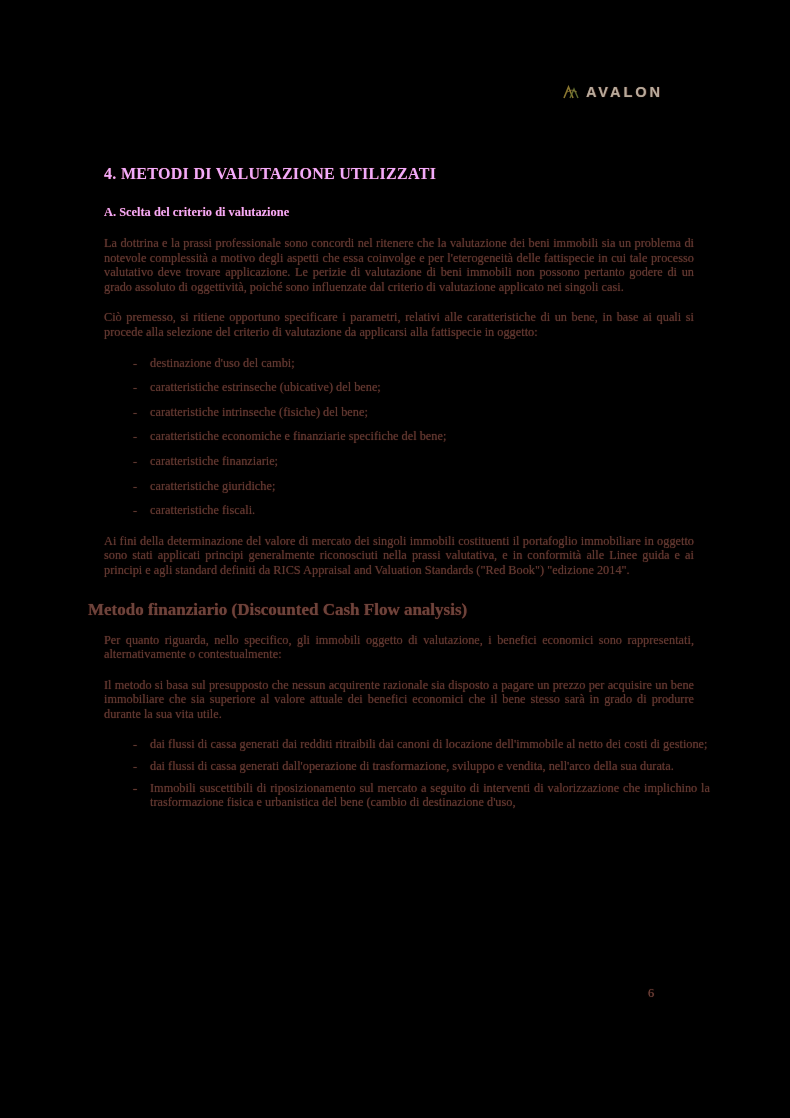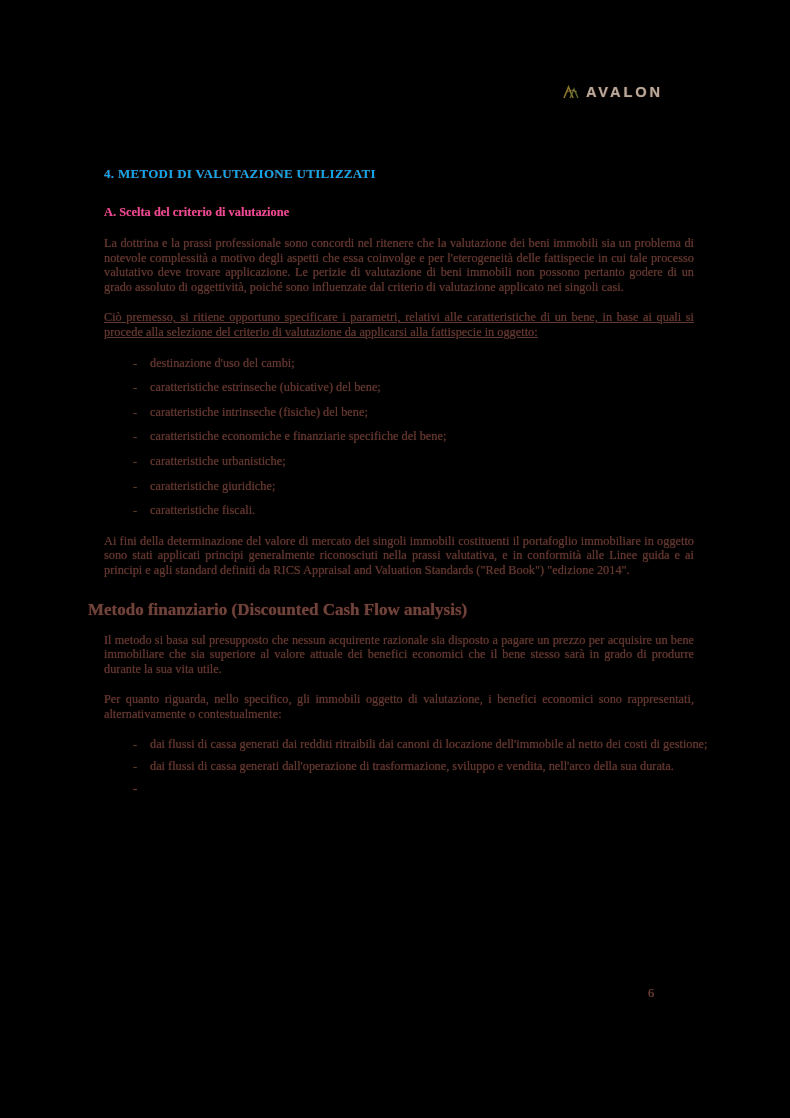--- a/index.html
+++ b/index.html
@@ -41,48 +41,48 @@
     font-family: "Liberation Sans", sans-serif;
     font-size: 14.5px;
     font-weight: 600;
     letter-spacing: 3px;
     color: #b7aa9c;
     text-shadow: 0 0 1px rgba(160, 120, 90, 0.6), 1px 0 0 rgba(120, 60, 50, 0.35);
   }
   .h1 {
     margin: 66px 0 0 16px;
     font-weight: bold;
-    font-size: 13px;
+    font-size: 16px;
     line-height: 15px;
-    color: #0ea5e9;
+    color: #f0abfc;
     letter-spacing: 0.3px;
     text-shadow: 0 0 1px rgba(140, 50, 40, 0.9);
   }
   .h2 {
     margin: 24px 0 0 16px;
     font-weight: bold;
     font-size: 12.4px;
     line-height: 15px;
-    color: #ec4899;
+    color: #f0abfc;
     text-shadow: 0 0 1px rgba(140, 50, 40, 0.9);
   }
   .h3 {
     margin: 24px 0 0 0;
     font-weight: bold;
     font-size: 17px;
     line-height: 15px;
     color: #6b443c;
     text-shadow: 0 0 1px rgba(140, 50, 40, 0.9);
   }
   p.body-par {
     margin: 16px;
     text-align: justify;
   }
   .mt-para1 { margin-top: 11px; }
-  .mt-para2 { margin-top: 8px; text-decoration: underline; }
+  .mt-para2 { margin-top: 8px; }
   .mt-para3 { margin-top: 16px; }
   .mt-para4 { margin-top: 30px; }
   .mt-para5 { margin-top: 10px; }
   .mt-para6 { margin-top: 7px; }
   .mt-para7 { margin-top: 4px; }
   ul.dash-list { list-style: none; margin: 11px 0 0 0; padding: 0; }
   ul.dash-list.tight { margin-top: 9px; }
   ul.dash-list.tight2 { margin-top: 6px; }
   ul.dash-list li {
     position: relative;
@@ -133,42 +133,42 @@
 
     <p class="body-par mt-para1">La dottrina e la prassi professionale sono concordi nel ritenere che la valutazione dei beni immobili sia un problema di notevole complessità a motivo degli aspetti che essa coinvolge e per l'eterogeneità delle fattispecie in cui tale processo valutativo deve trovare applicazione. Le perizie di valutazione di beni immobili non possono pertanto godere di un grado assoluto di oggettività, poiché sono influenzate dal criterio di valutazione applicato nei singoli casi.</p>
 
     <p class="body-par mt-para2">Ciò premesso, si ritiene opportuno specificare i parametri, relativi alle caratteristiche di un bene, in base ai quali si procede alla selezione del criterio di valutazione da applicarsi alla fattispecie in oggetto:</p>
 
     <ul class="dash-list">
       <li><span class="dash">-</span><span>destinazione d'uso del cambi;</span></li>
       <li><span class="dash">-</span><span>caratteristiche estrinseche (ubicative) del bene;</span></li>
       <li><span class="dash">-</span><span>caratteristiche intrinseche (fisiche) del bene;</span></li>
       <li><span class="dash">-</span><span>caratteristiche economiche e finanziarie specifiche del bene;</span></li>
-      <li><span class="dash">-</span><span>caratteristiche urbanistiche;</span></li>
+      <li><span class="dash">-</span><span>caratteristiche finanziarie;</span></li>
       <li><span class="dash">-</span><span>caratteristiche giuridiche;</span></li>
       <li><span class="dash">-</span><span>caratteristiche fiscali.</span></li>
     </ul>
 
     <p class="body-par mt-para3">Ai fini della determinazione del valore di mercato dei singoli immobili costituenti il portafoglio immobiliare in oggetto sono stati applicati principi generalmente riconosciuti nella prassi valutativa, e in conformità alle Linee guida e ai principi e agli standard definiti da RICS Appraisal and Valuation Standards ("Red Book") "edizione 2014".</p>
 
 
     <div class="h3">Metodo finanziario (Discounted Cash Flow analysis)</div>
 
+    <p class="body-par mt-para6">Per quanto riguarda, nello specifico, gli immobili oggetto di valutazione, i benefici economici sono rappresentati, alternativamente o contestualmente:</p>
+
     <p class="body-par mt-para5">Il metodo si basa sul presupposto che nessun acquirente razionale sia disposto a pagare un prezzo per acquisire un bene immobiliare che sia superiore al valore attuale dei benefici economici che il bene stesso sarà in grado di produrre durante la sua vita utile.</p>
-
-    <p class="body-par mt-para6">Per quanto riguarda, nello specifico, gli immobili oggetto di valutazione, i benefici economici sono rappresentati, alternativamente o contestualmente:</p>
 
     <ul class="dash-list tight">
       <li><span class="dash">-</span><span>dai flussi di cassa generati dai redditi ritraibili dai canoni di locazione dell'immobile al netto dei costi di gestione;</span></li>
       <li><span class="dash">-</span><span>dai flussi di cassa generati dall'operazione di trasformazione, sviluppo e vendita, nell'arco della sua durata.</span></li>
     </ul>
 
 
     <ul class="dash-list tight2">
       <li><span class="dash">-</span></li>
-      <li><span class="dash">-</span></li>
+      <li><span class="dash">-</span><span>Immobili suscettibili di riposizionamento sul mercato a seguito di interventi di valorizzazione che implichino la trasformazione fisica e urbanistica del bene (cambio di destinazione d'uso,</span></li>
     </ul>
 
   </div>
 
   <div class="page-number">6</div>
 
 </div>
 
 </body></html>

